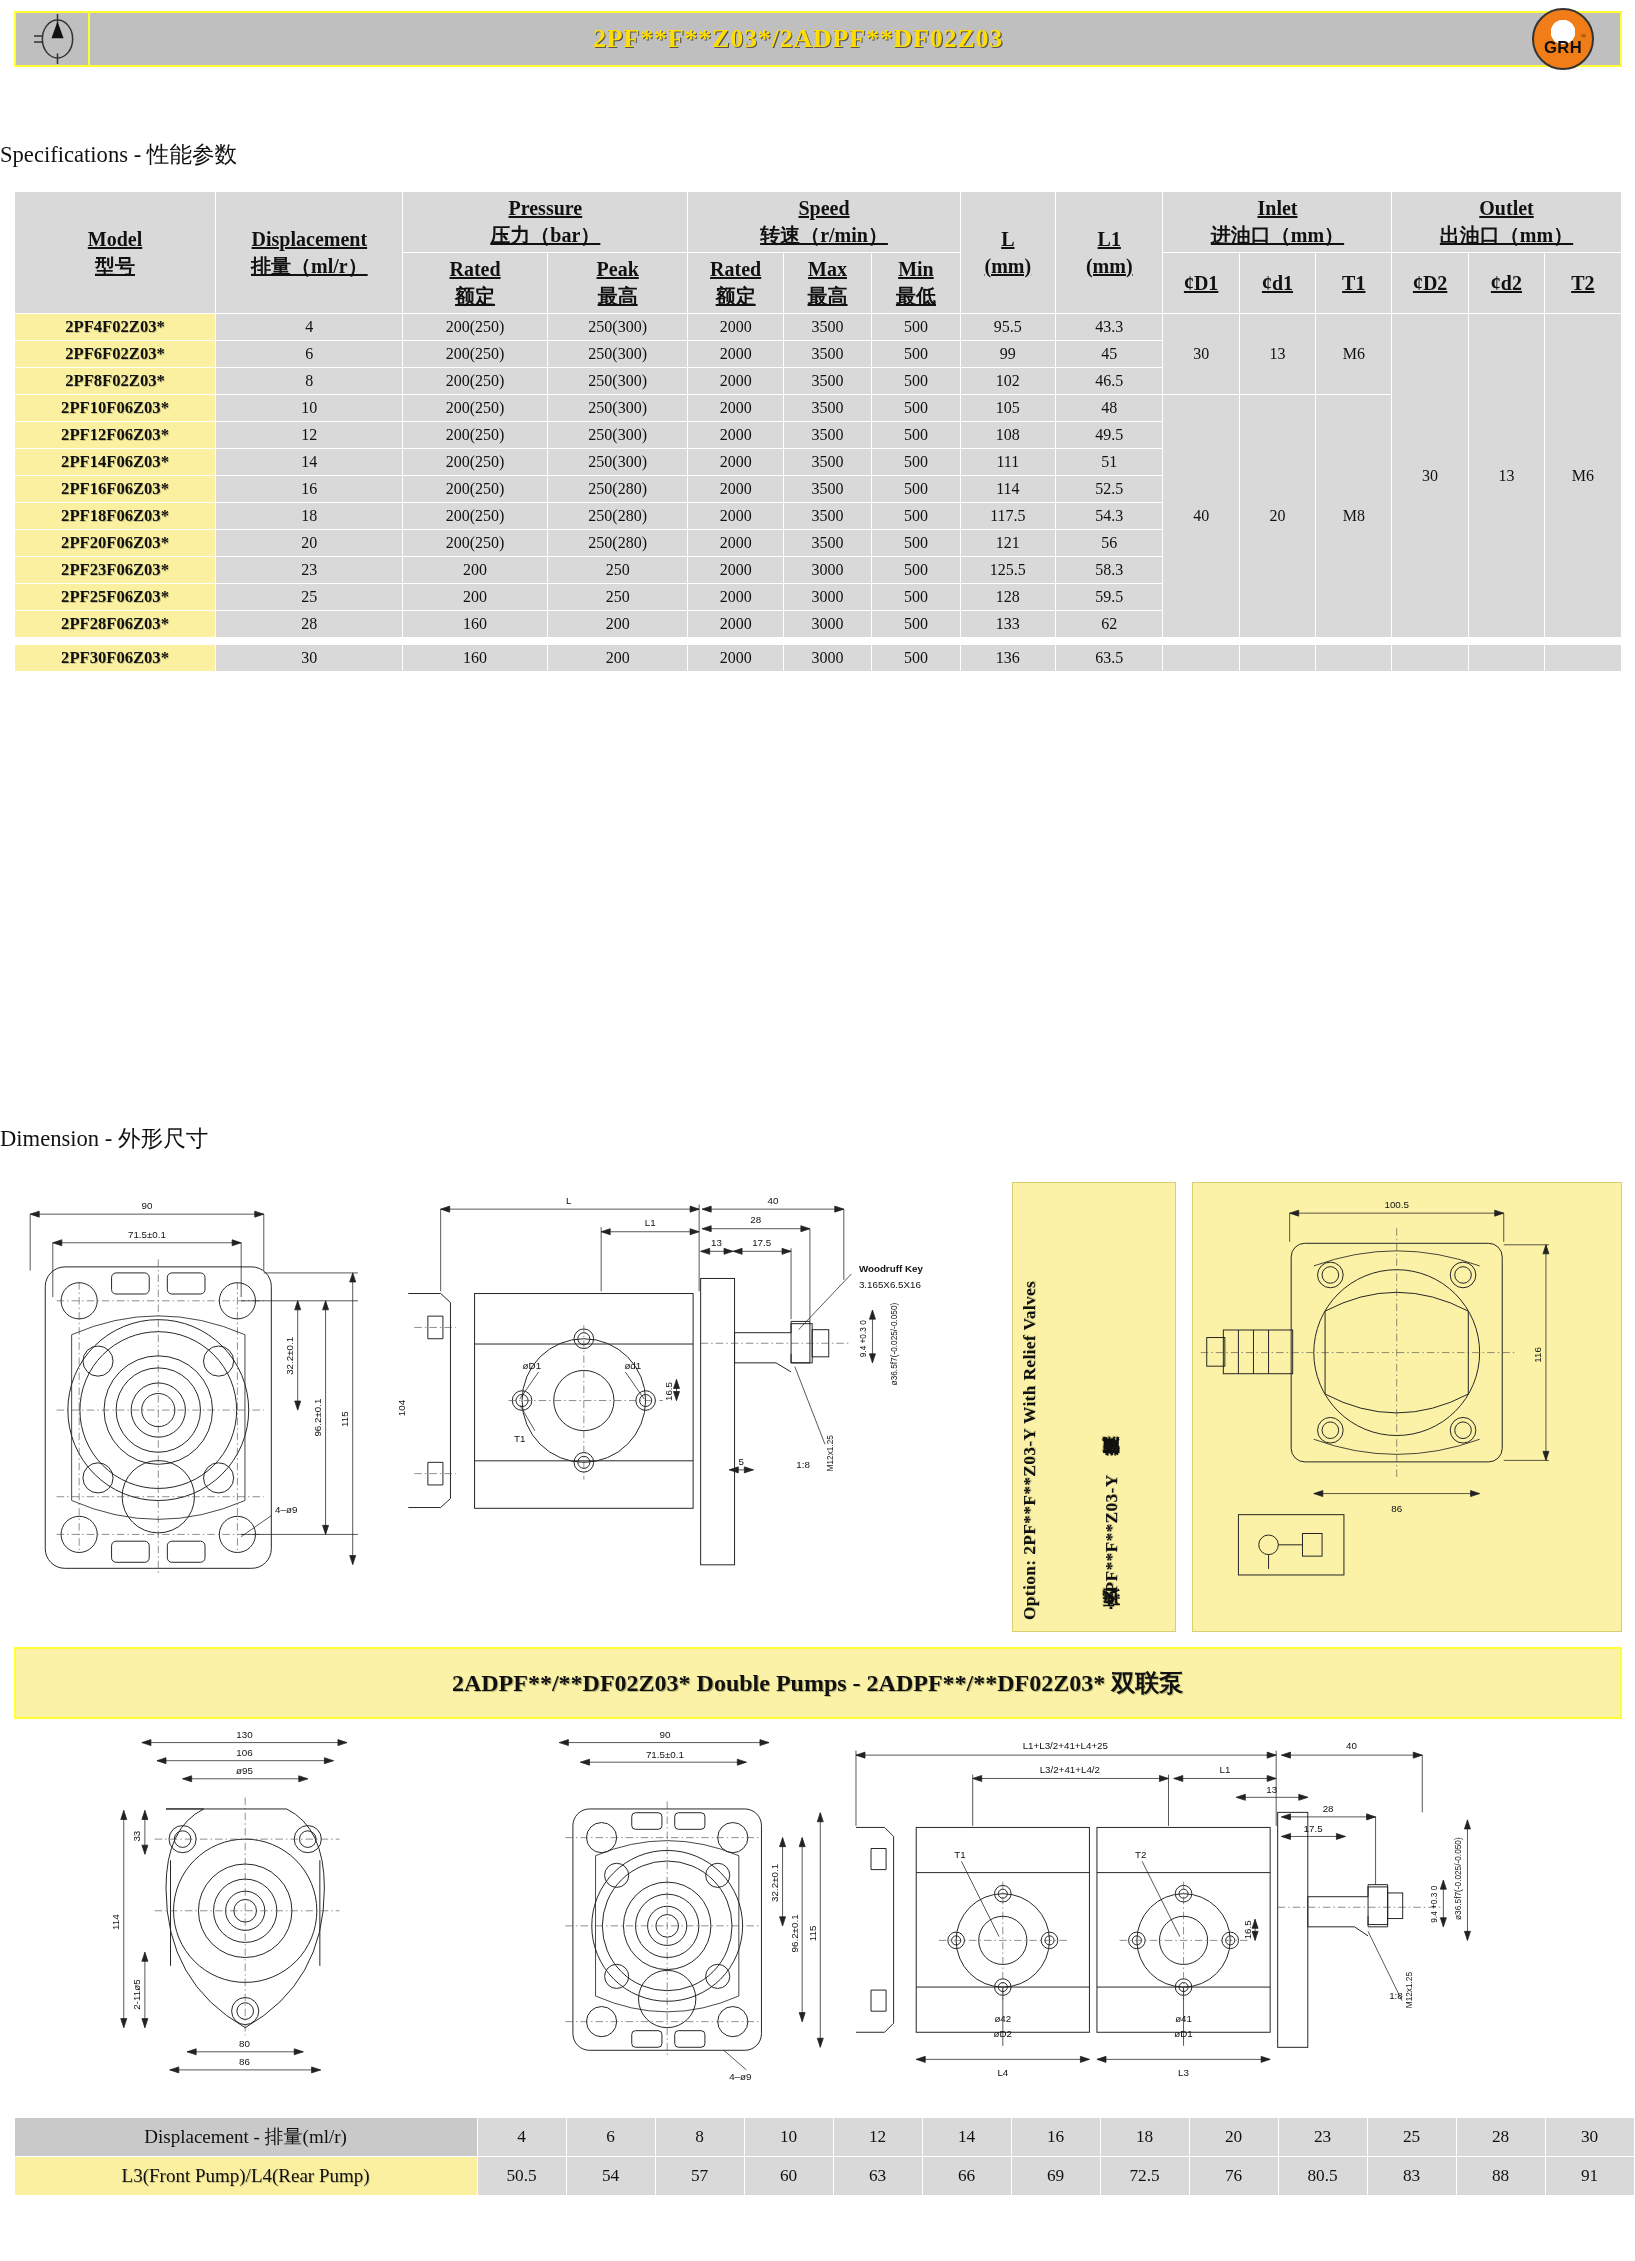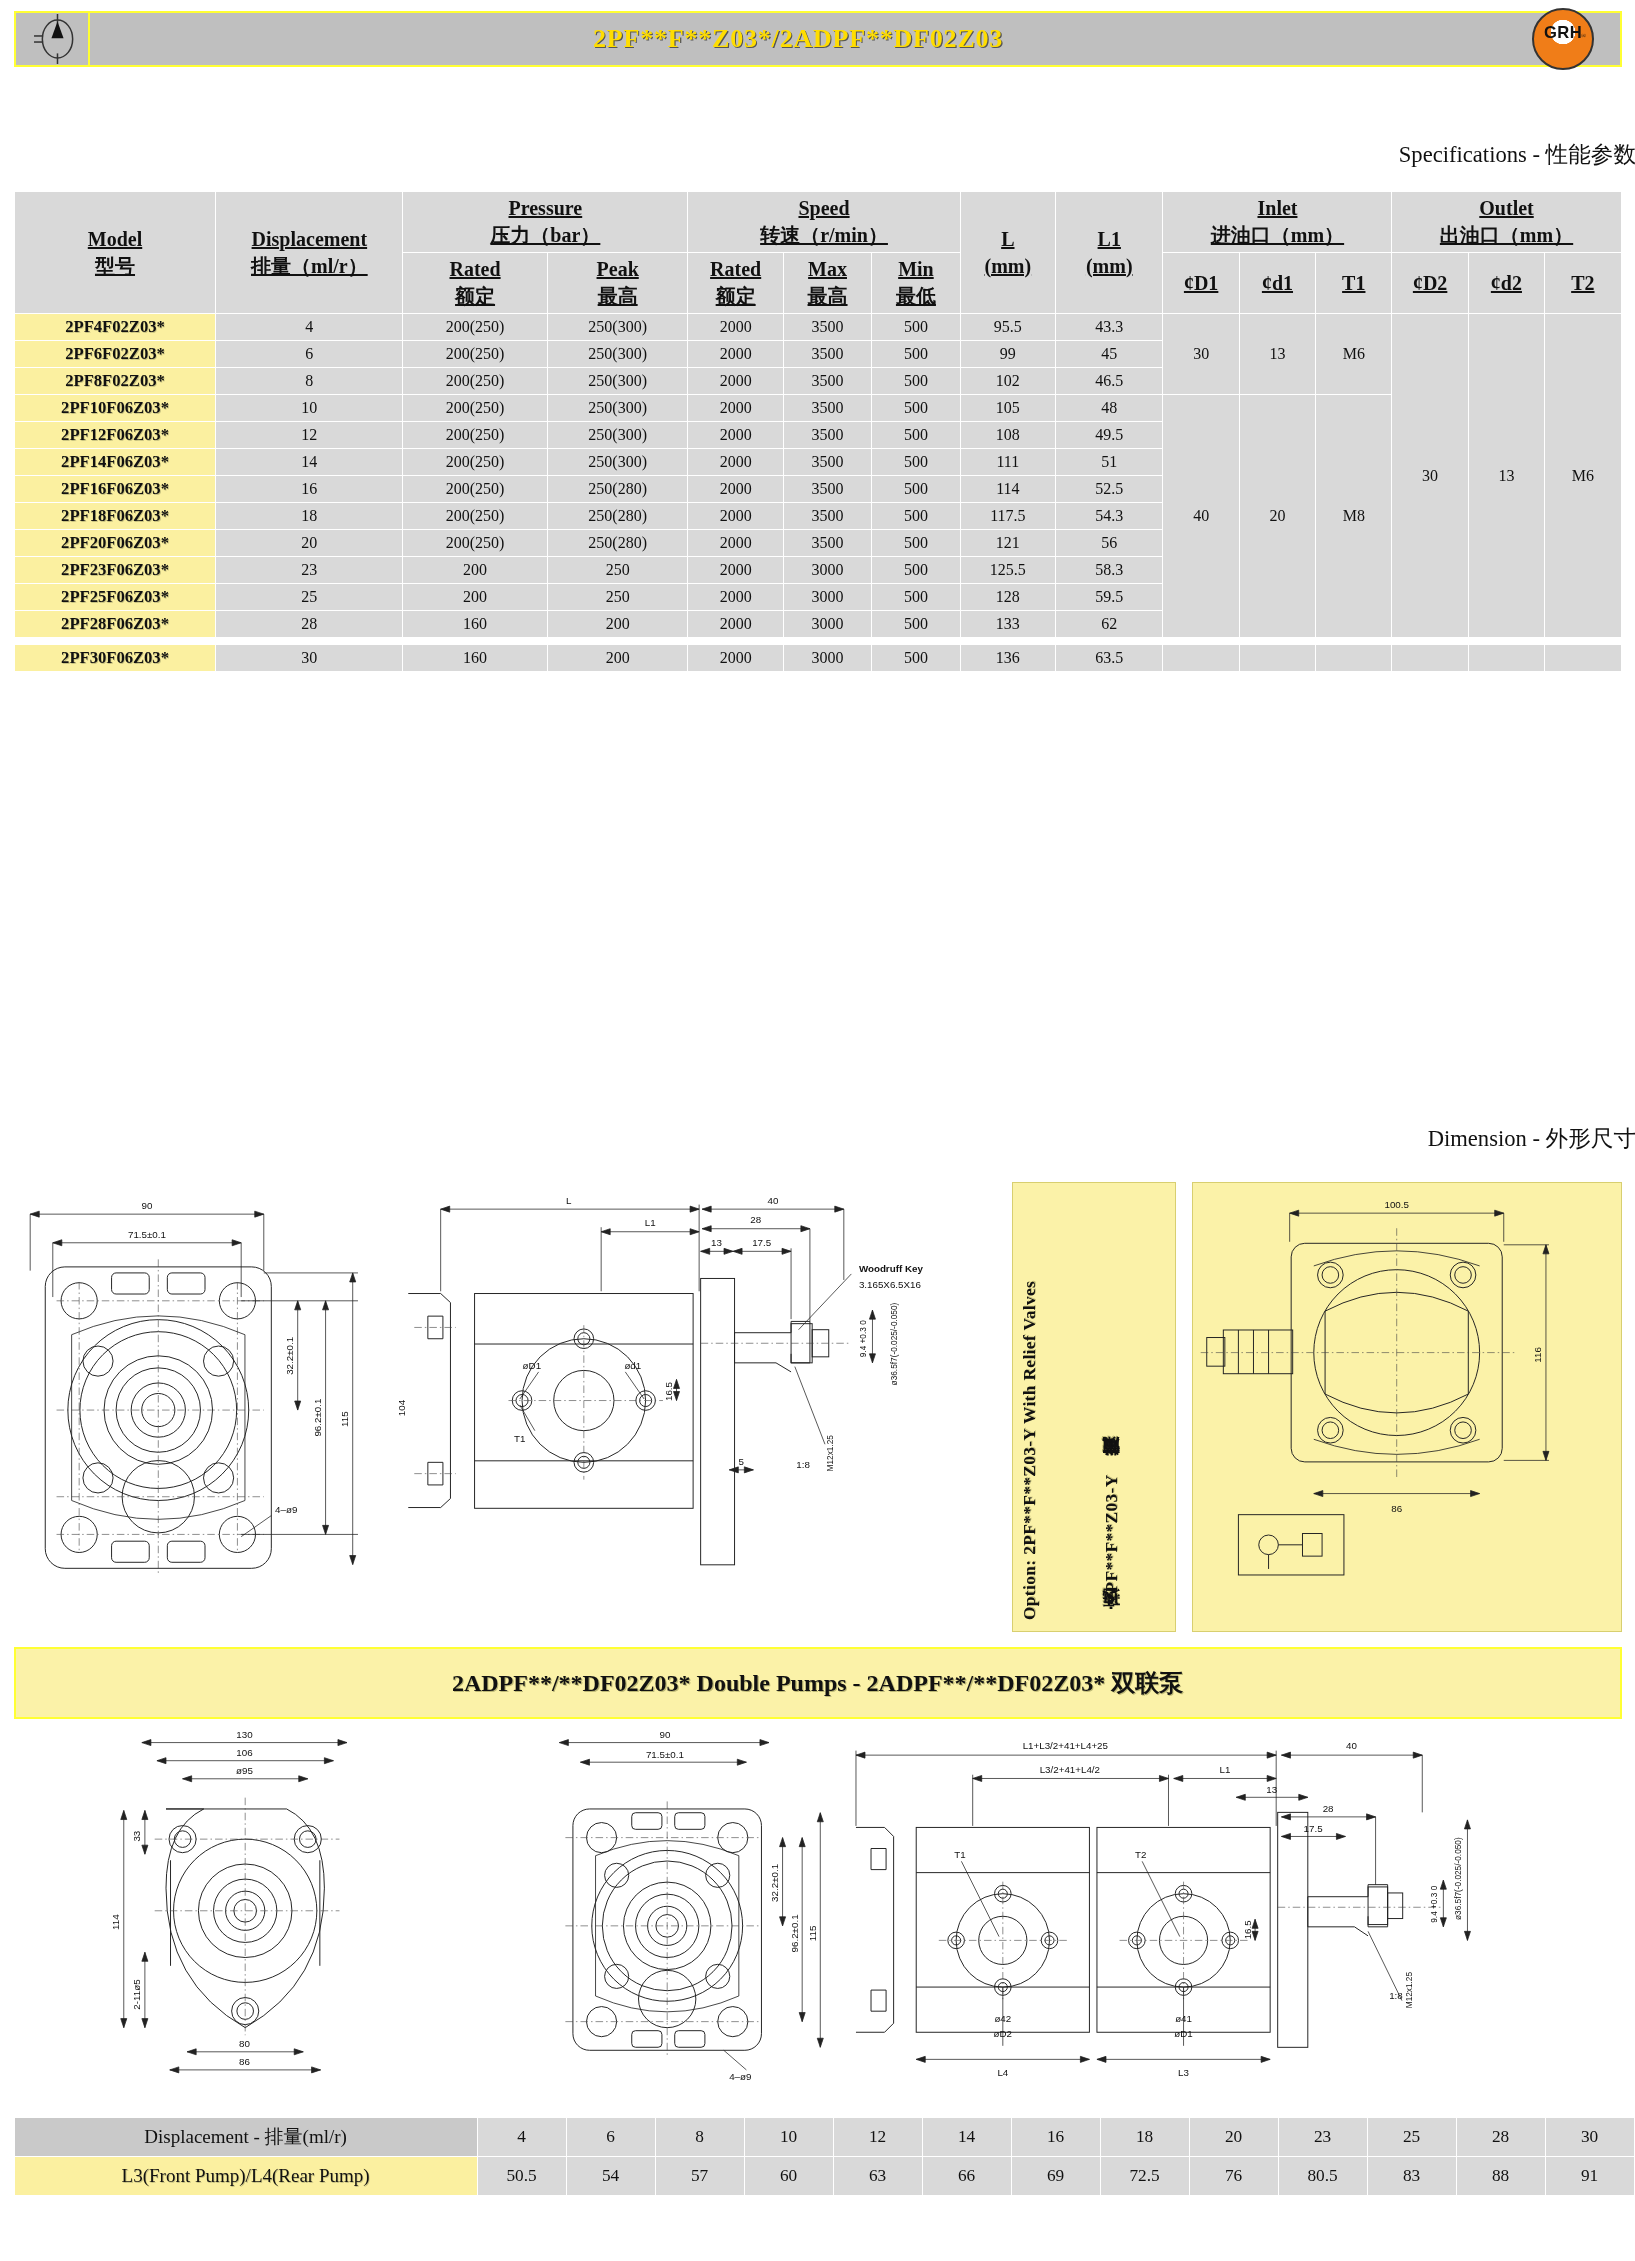--- a/index.html
+++ b/index.html
@@ -39,28 +39,28 @@
   }
   .grh-logo {
     width: 62px; height: 62px; border-radius: 50%;
     background: radial-gradient(circle at 50% 38%, #ffffff 0 26%, #f07d18 27% 100%);
     border: 2.3px solid #333;
     position: relative;
     display:flex; align-items:flex-end; justify-content:center;
   }
   .grh-logo .grh-text {
     font-size: 16.6px; font-weight: bold; color: #111;
-    margin-bottom: 25px; letter-spacing: 0.4px;
+    margin-bottom: 10px; letter-spacing: 0.4px;
     font-family: "Liberation Sans", sans-serif;
   }
   .grh-logo .reg { position:absolute; right: 6px; top: 22.6px; font-size: 6.8px; color:#111; }
 
   
   .section-title {
-    position: absolute; width: 100%; text-align: right;
+    position: absolute; width: 100%; text-align: left;
     font-size: 22.6px; color: #111;
   }
 
   
   .spec-table {
     position: absolute; left: 13.6px; top: 191px;
     width: 1608px;
     border-collapse: separate; border-spacing: 1.5px;
     table-layout: fixed;
   }

